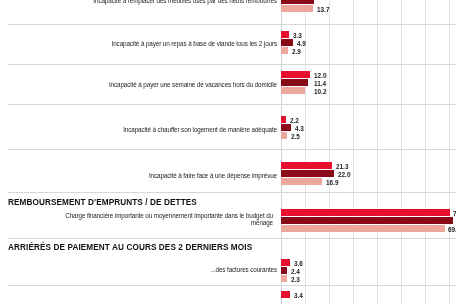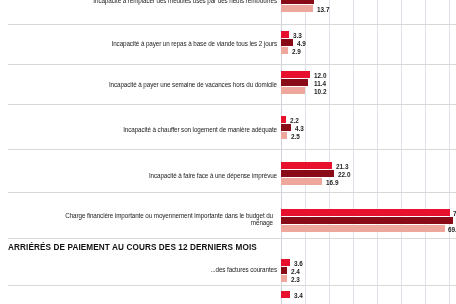--- a/index.html
+++ b/index.html
@@ -125,35 +125,36 @@
       <div class="bar s0" style="top:0px;width:51px;"></div>
       <div class="bar s1" style="top:8px;width:53px;"></div>
       <div class="bar s2" style="top:16px;width:41px;"></div>
       <div class="val" style="top:1px;left:55px;">21.3</div>
       <div class="val" style="top:9px;left:57px;">22.0</div>
       <div class="val" style="top:17px;left:45px;">16.9</div>
     </div>
   </div>
   <div class="sep" style="top:192px;"></div>
 
+  <div class="sechead" style="top:198px;">REMBOURSEMENT D'EMPRUNTS / DE DETTES</div>
 
   <div class="row">
     <div class="label wrap" style="top:212px;text-align:right;">Charge financière importante ou moyennement importante dans le budget du ménage</div>
     <div class="bars" style="top:209px;">
       <div class="bar s0" style="top:0px;width:169px;"></div>
       <div class="bar s1" style="top:8px;width:172px;"></div>
       <div class="bar s2" style="top:16px;width:164px;"></div>
       <div class="val" style="top:1px;left:-1px;transform:translateX(173px);">71.5</div>
 
       <div class="val" style="top:17px;left:-1px;transform:translateX(168px);">69.5</div>
     </div>
   </div>
   <div class="sep" style="top:238px;"></div>
 
-  <div class="sechead" style="top:243px;">ARRIÉRÉS DE PAIEMENT AU COURS DES 12 DERNIERS MOIS</div>
+  <div class="sechead" style="top:243px;">ARRIÉRÉS DE PAIEMENT AU COURS DES 2 DERNIERS MOIS</div>
 
   <div class="row">
     <div class="label" style="top:266px;">...des factures courantes</div>
     <div class="bars" style="top:259px;">
       <div class="bar s0" style="top:0px;width:9px;"></div>
       <div class="bar s1" style="top:8px;width:6px;"></div>
       <div class="bar s2" style="top:16px;width:6px;"></div>
       <div class="val" style="top:1px;left:13px;">3.6</div>
       <div class="val" style="top:9px;left:10px;">2.4</div>
       <div class="val" style="top:17px;left:10px;">2.3</div>

